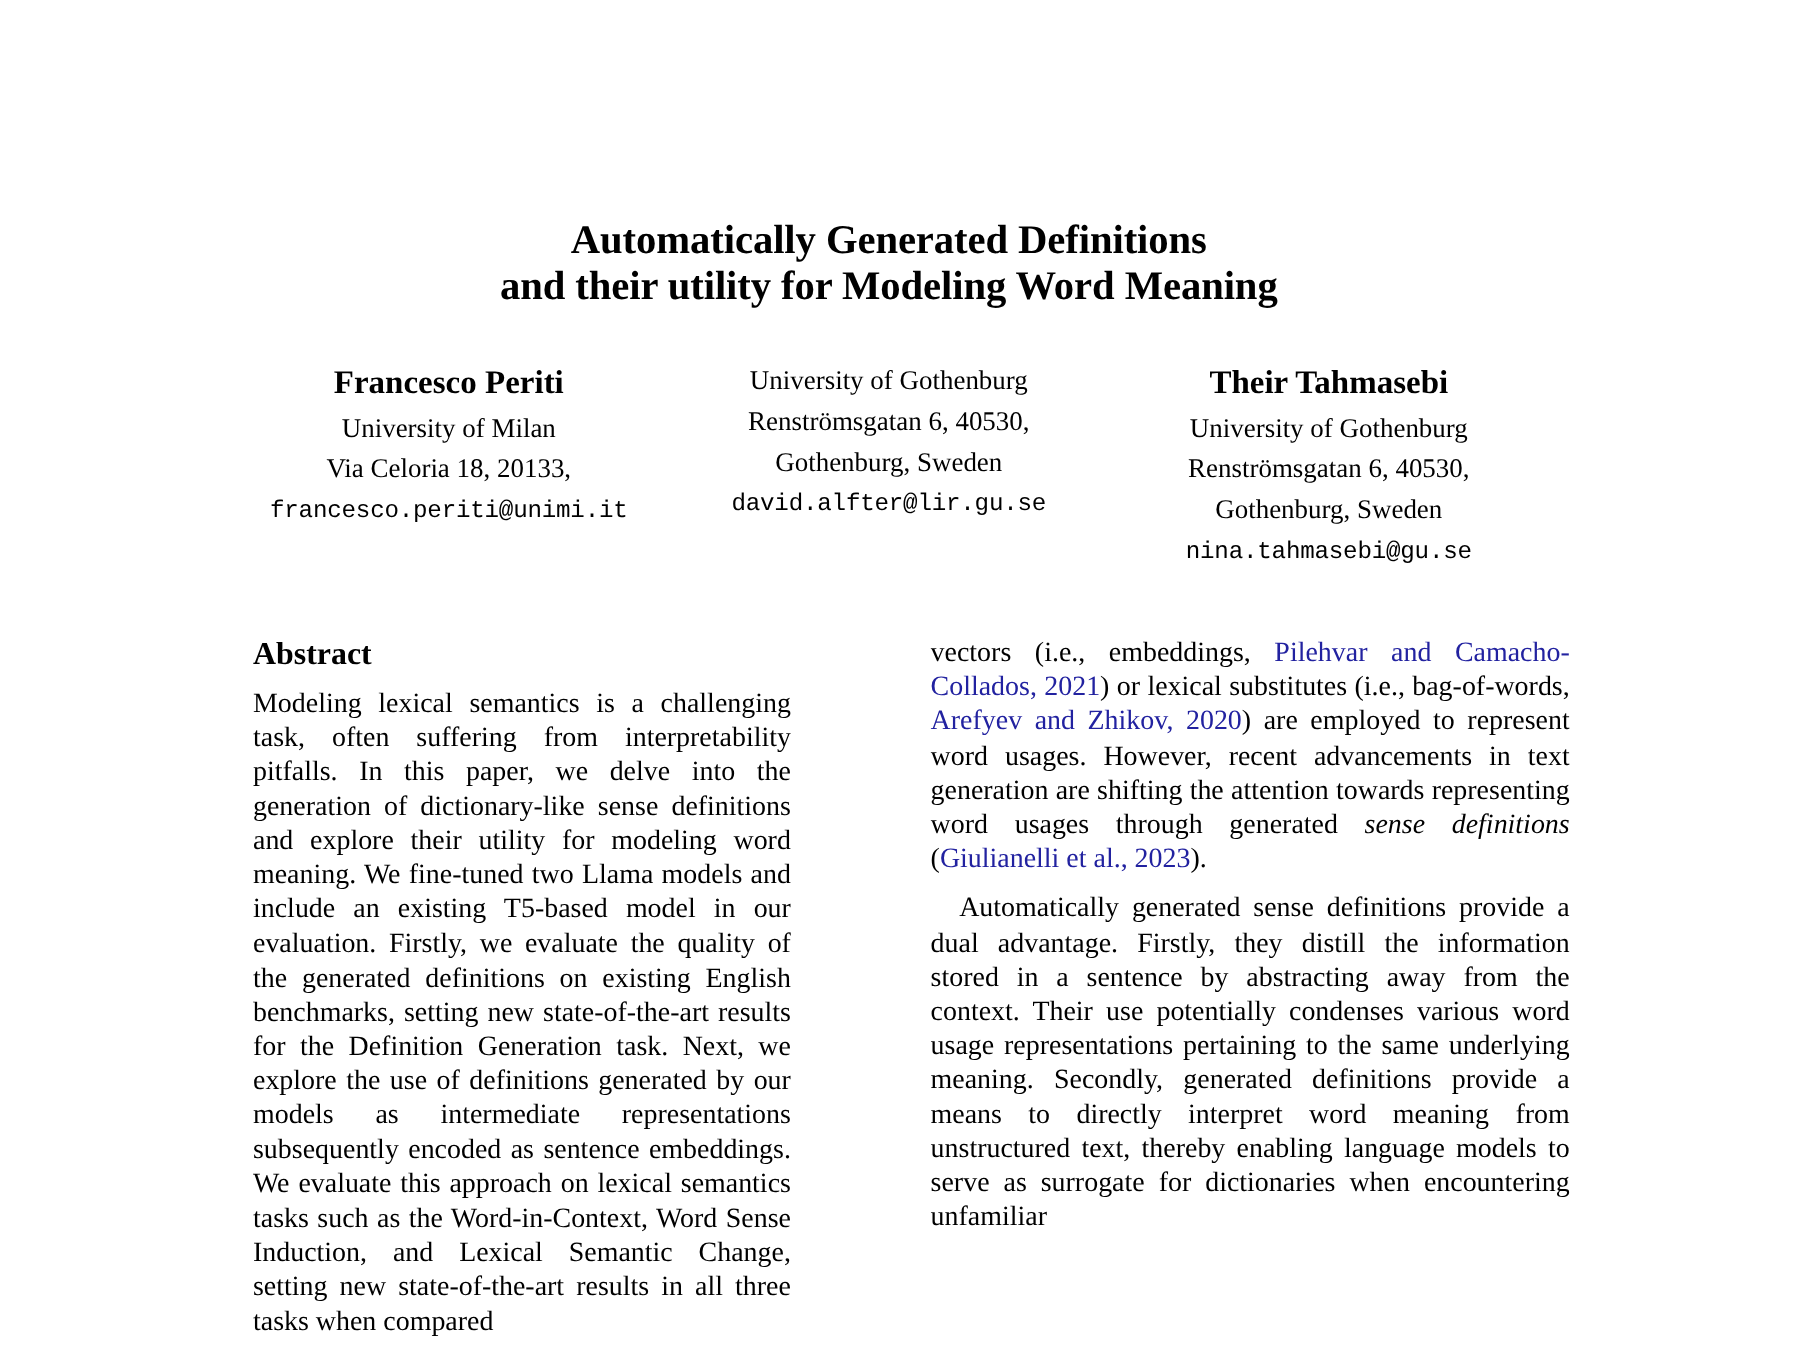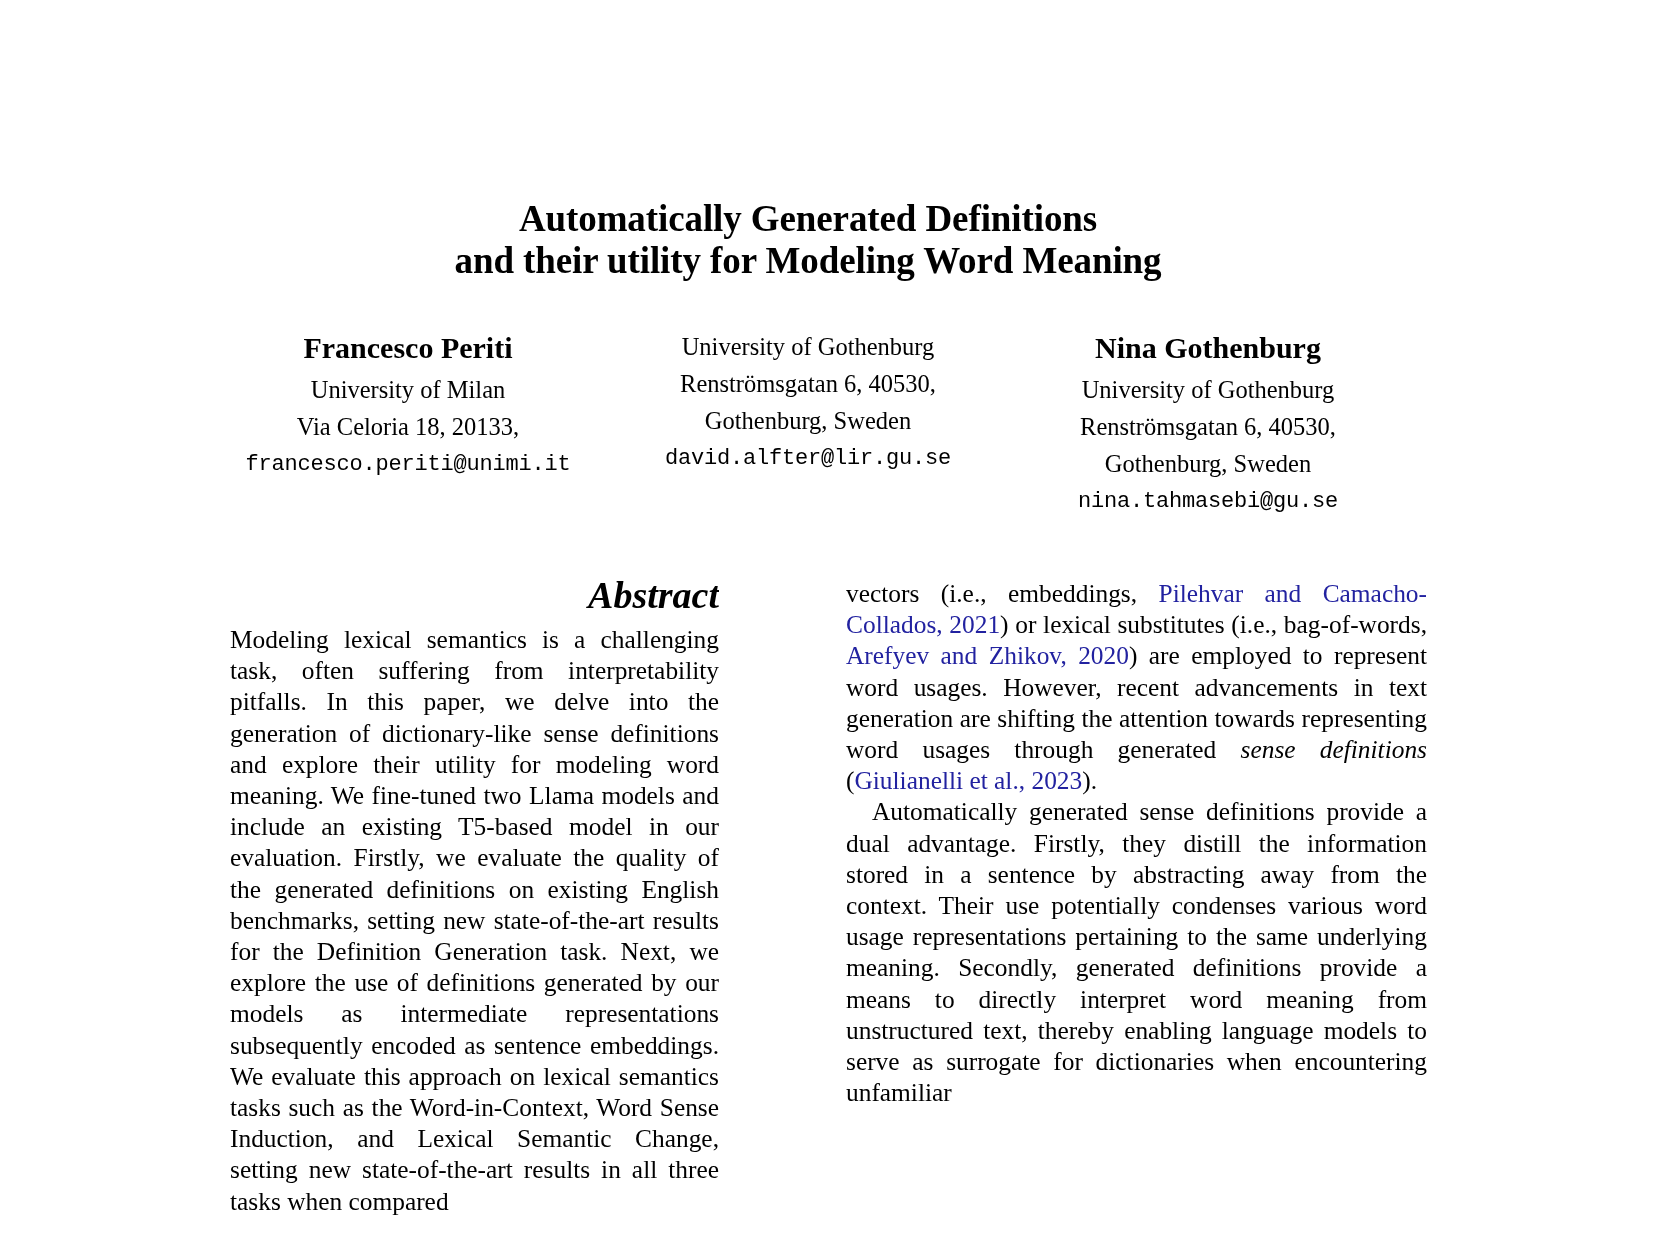--- a/index.html
+++ b/index.html
@@ -79,38 +79,37 @@
     position: absolute;
     top: 578px;
     width: 488px;
     height: 663px;
     overflow: hidden;
   }
   .col-left  { left: 230px; width: 489px; }
   .col-right { left: 846px; width: 581px; }
 
   .abstract-heading {
-    text-align: right;
-    font-size: 38px;
+    text-align: left;
+    font-size: 29px;
     font-weight: bold;
     line-height: 34px;
     margin: 0 0 12px 0;
-    font-style: italic;
   }
 
   p.body {
     margin: 0;
     text-align: justify;
     text-justify: inter-word;
     font-size: 25.4px;
     line-height: 31.2px;
     hyphens: manual;
     -webkit-hyphens: manual;
   }
-  p.body + p.body { margin-top: 0; }
+  p.body + p.body { margin-top: 14px; }
   p.indent { text-indent: 26px; }
 
   .cite {
     color: #2222a0;
     text-decoration: none;
   }
   .it { font-style: italic; }
 </style>
 </head>
 <body>
@@ -132,21 +131,21 @@
     </div>
 
     <div class="author-col">
       <div class="author-aff">University of Gothenburg</div>
       <div class="author-aff">Renströmsgatan 6, 40530,</div>
       <div class="author-aff">Gothenburg, Sweden</div>
       <div class="author-email">david.alfter@lir.gu.se</div>
     </div>
 
     <div class="author-col">
-      <div class="author-name">Nina Gothenburg</div>
+      <div class="author-name">Their Tahmasebi</div>
       <div class="author-aff">University of Gothenburg</div>
       <div class="author-aff">Renströmsgatan 6, 40530,</div>
       <div class="author-aff">Gothenburg, Sweden</div>
       <div class="author-email">nina.tahmasebi@gu.se</div>
     </div>
 
   </div>
 
   <div class="col col-left">
     <div class="abstract-heading">Abstract</div>

